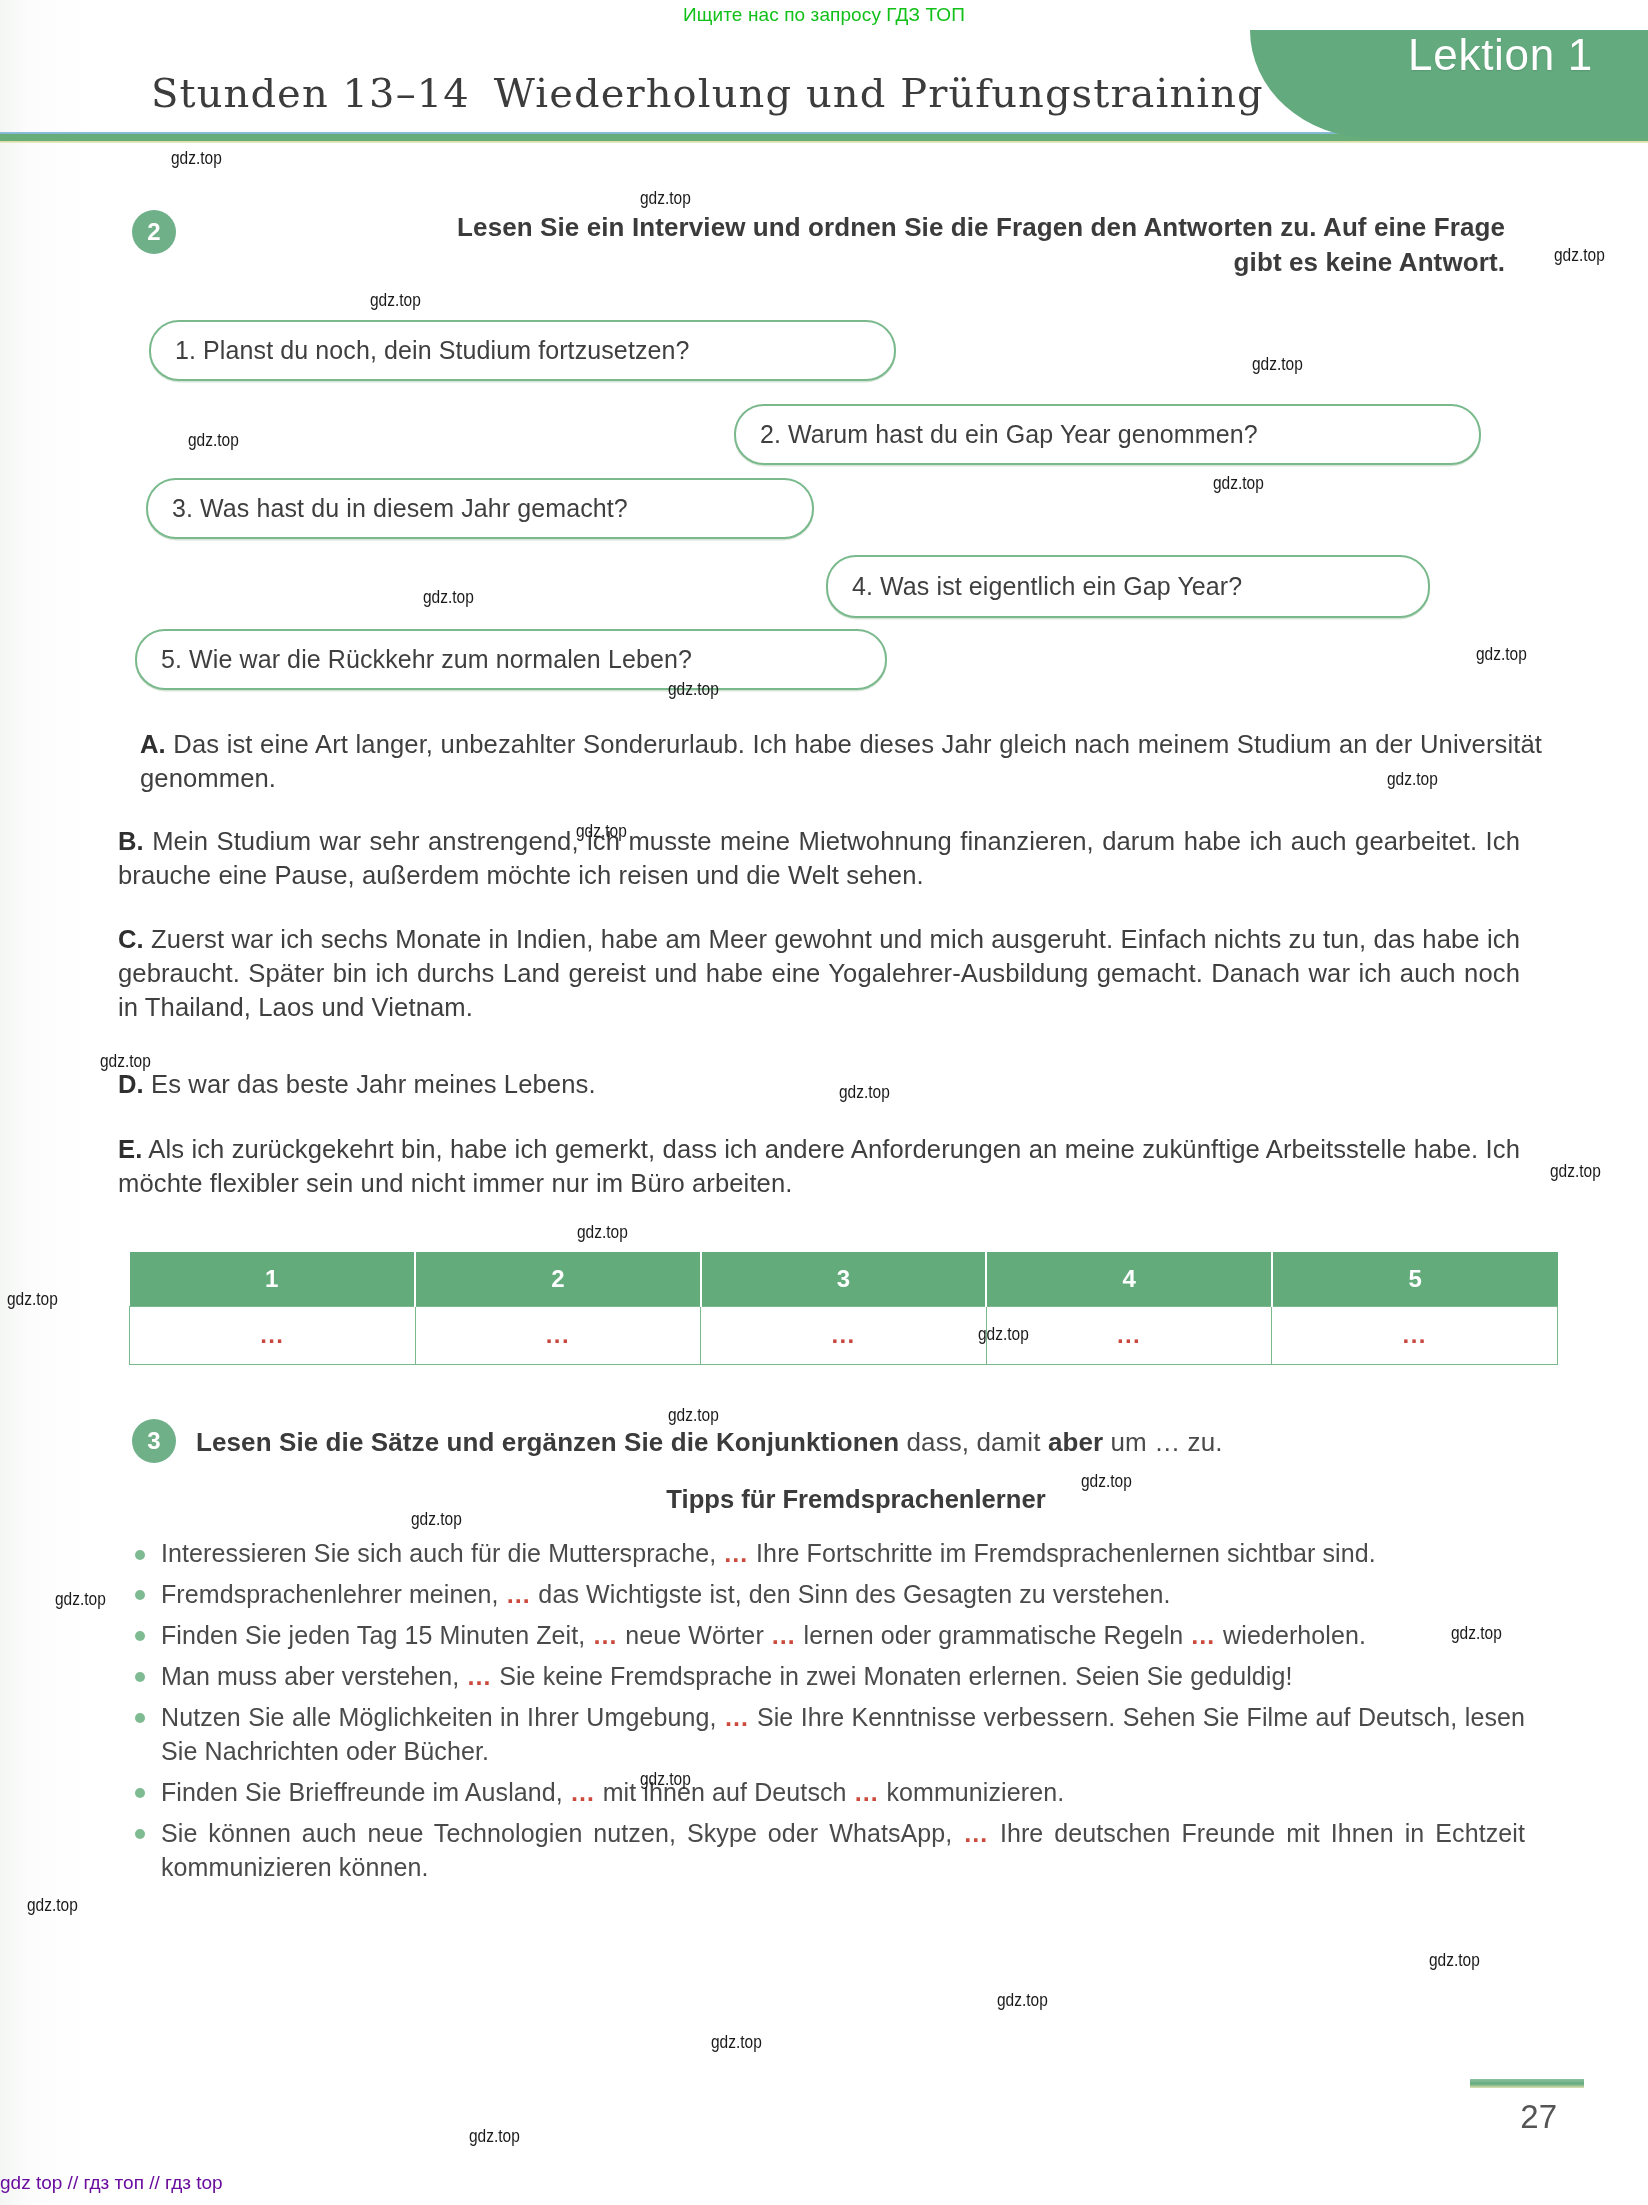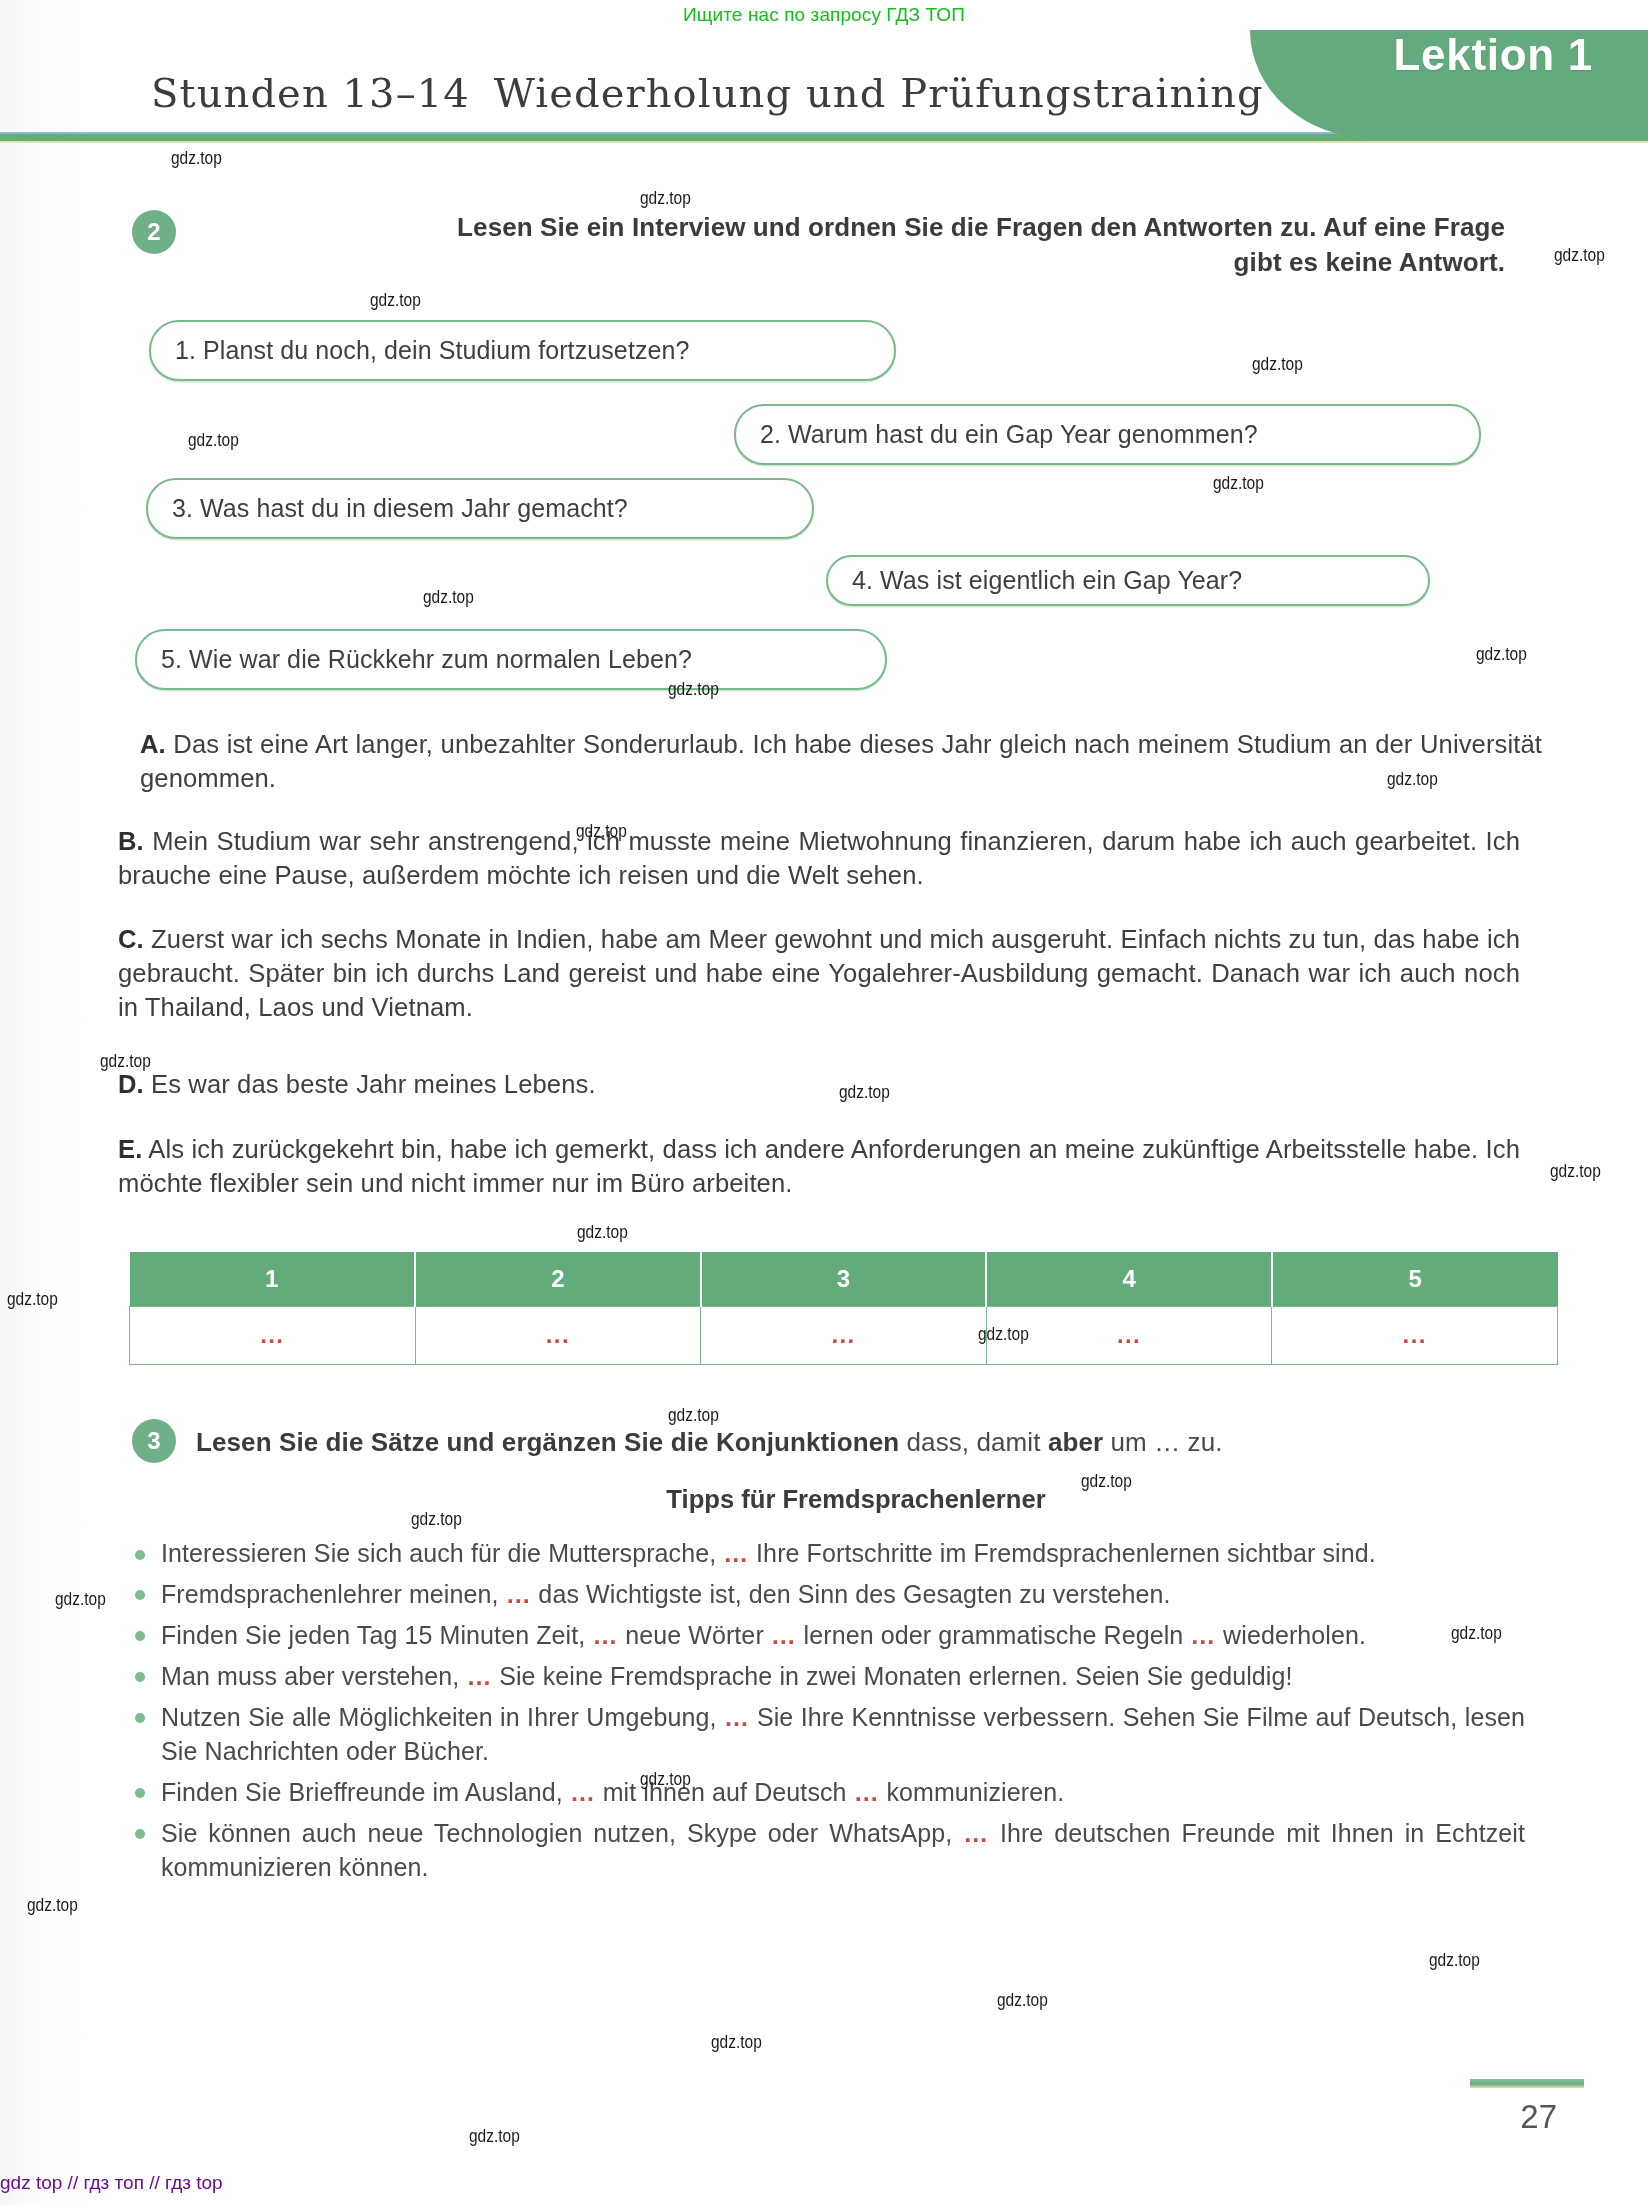--- a/index.html
+++ b/index.html
@@ -73,21 +73,21 @@
     position: absolute;
     left: -0.7px; top: 0;
     width: 0; height: 0;
   }
   .lektion-label {
     position: absolute;
     right: 55px;
     top: 30px;
     color: #ffffff;
     font-size: 44px;
-    font-weight: bold;
+    font-weight: normal;
     letter-spacing: 0.7px;
     white-space: nowrap;
     text-shadow: 0 1.4px 2.1px rgba(0,0,0,.12);
   }
 
   
   .ex-num {
     position: absolute;
     width: 44px;
     height: 44px;
@@ -268,21 +268,21 @@
 
   <div class="ex-num" style="left:132px; top:210px;">2</div>
   <div class="ex-prompt" style="left:196px; top:210px; width:1309px;text-align:right;">
     <span>Lesen Sie ein Interview und ordnen Sie die Fragen den Antworten zu. Auf eine Frage</span><br>
     <span>gibt es keine Antwort.</span>
   </div>
 
   <div class="bubble" style="left:149px; top:320px; width:747px; height:61px;">1. Planst du noch, dein Studium fortzusetzen?</div>
   <div class="bubble" style="left:734px; top:404px; width:747px; height:61px;">2. Warum hast du ein Gap Year genommen?</div>
   <div class="bubble" style="left:146px; top:478px; width:668px; height:61px;">3. Was hast du in diesem Jahr gemacht?</div>
-  <div class="bubble" style="left:826px; top:555px; width:604px; height:51px;">4. Was ist eigentlich ein Gap Year?</div>
+  <div class="bubble" style="left:826px; top:555px; width:604px; height:63px;">4. Was ist eigentlich ein Gap Year?</div>
   <div class="bubble" style="left:135px; top:629px; width:752px; height:61px;text-align:center;">5. Wie war die Rückkehr zum normalen Leben?</div>
 
   <div class="para" style="left:118px; top:727px; width:1402px;margin-left:22px;">
     <b>A.</b>
     <span>Das ist eine Art langer, unbezahlter Sonderurlaub. Ich habe dieses Jahr gleich nach meinem Studium an der Universität genommen.</span>
   </div>
 
   <div class="para" style="left:118px; top:824px; width:1402px;">
     <b>B.</b>
     <span>Mein Studium war sehr anstrengend, ich musste meine Mietwohnung finanzieren, darum habe ich auch gearbeitet. Ich brauche eine Pause, außerdem möchte ich reisen und die Welt sehen.</span>

